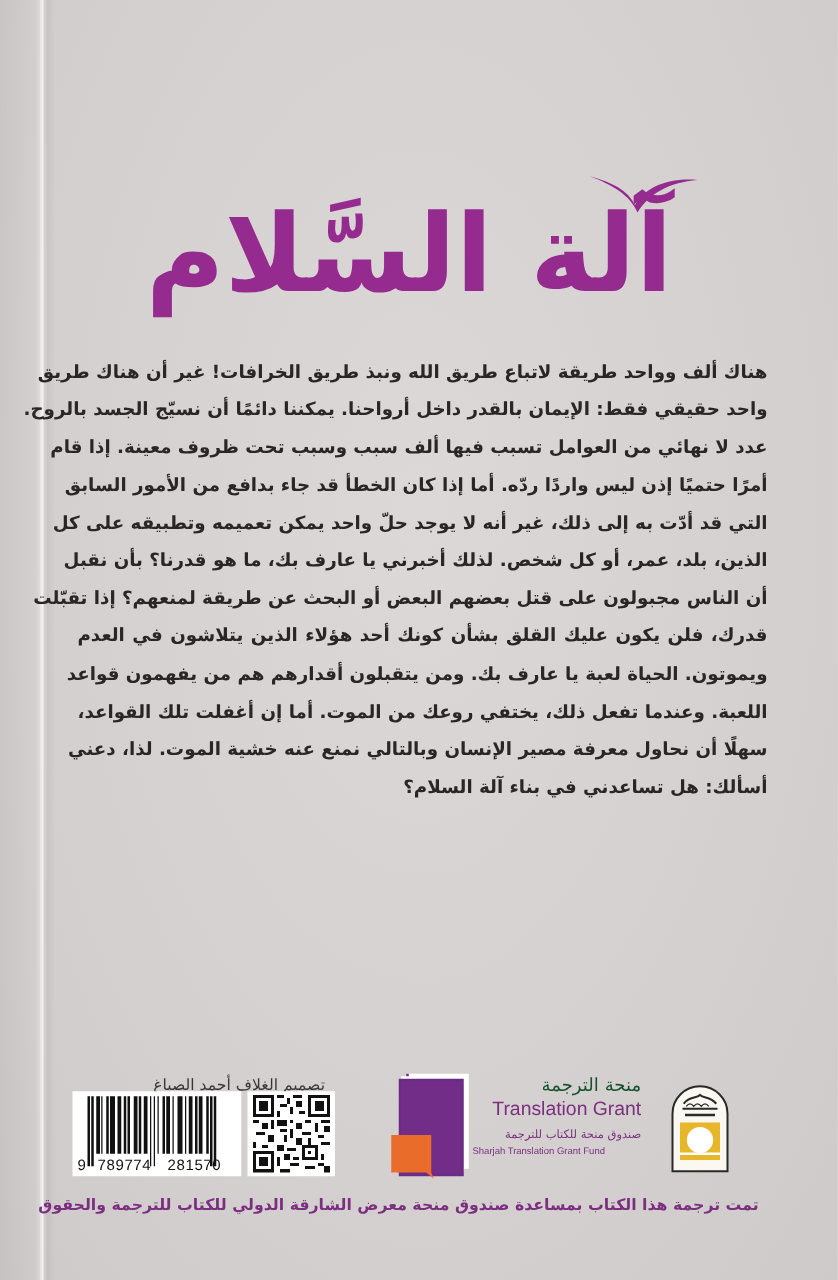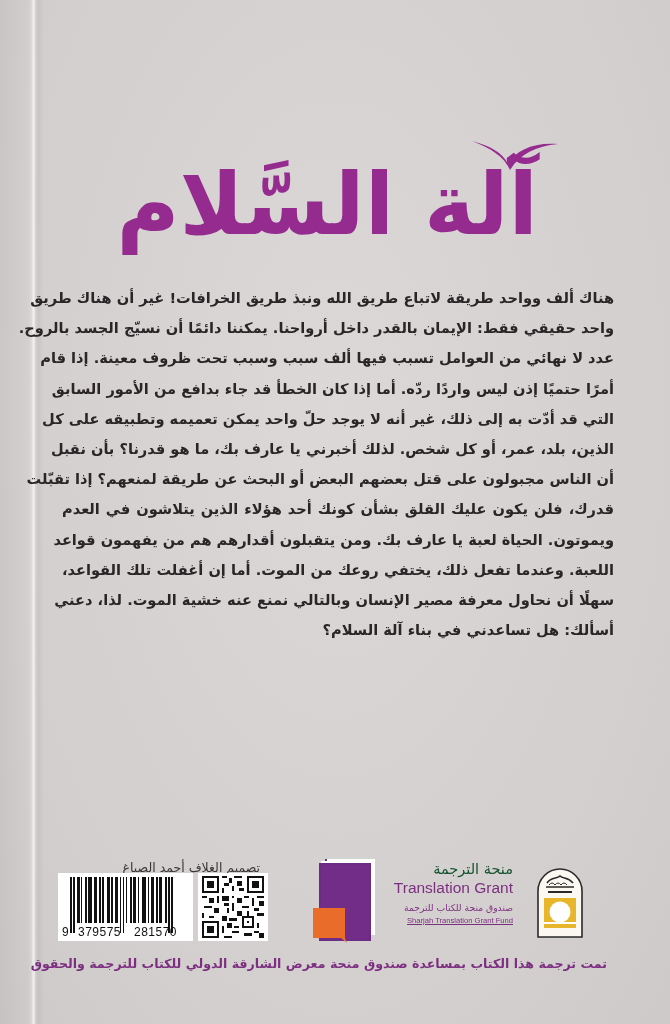--- a/index.html
+++ b/index.html
@@ -85,21 +85,21 @@
   .grant-ar-title {
     direction: rtl; text-align: right; font-size: 14.5px; color: #14532d; font-weight: normal; line-height: 18px;
   }
   .grant-en-title {
     text-align: right; font-family: "Liberation Sans", sans-serif; font-size: 15.5px; color: #7a2f7f; line-height: 20px;
   }
   .grant-ar-sub {
     direction: rtl; text-align: right; font-size: 9.2px; color: #7a2f7f; line-height: 14px; margin-top: 3px;
   }
   .grant-en-sub {
-    text-align: right; font-family: "Liberation Sans", sans-serif; font-size: 7.6px; color: #7a2f7f; line-height: 12px; text-decoration: underline;
+    font-family: "Liberation Sans", sans-serif; font-size: 7.6px; color: #7a2f7f; line-height: 12px;
   }
   
   .pub-logo { position: absolute; left: 535px; top: 867px; width: 50px; height: 72px; }
   
   .footer-note {
     position: absolute; left: 60px; top: 956px; width: 547px;
     direction: rtl; text-align: right; white-space: nowrap;
     font-family: "DejaVu Sans", sans-serif; font-weight: bold;
     font-size: 12.6px; color: #7c2f80;
   }
@@ -183,21 +183,21 @@
       <span style="width:3px"></span>
       <span class="gap" style="width:3px"></span>
       <span style="width:1.5px"></span>
       <span class="gap" style="width:1.5px"></span>
     <span class="guard" style="width:1.5px"></span>
       <span class="gap" style="width:1.5px"></span>
       <span class="guard" style="width:1.5px"></span>
   </div>
   <div class="digits">
     <span class="d0">9</span>
-    <span class="d1">379575</span>
+    <span class="d1">789774</span>
     <span class="d2">281570</span>
   </div>
 </div>
 
 <div class="qr">
   <svg width="64" height="62" viewBox="0 0 25 25" shape-rendering="crispEdges">
     <rect width="25" height="25" fill="#fff"></rect>
     <g fill="#111">
       <rect x="0" y="0" width="7" height="7"></rect>
         <rect x="1" y="1" width="5" height="5" fill="#fff"></rect>

